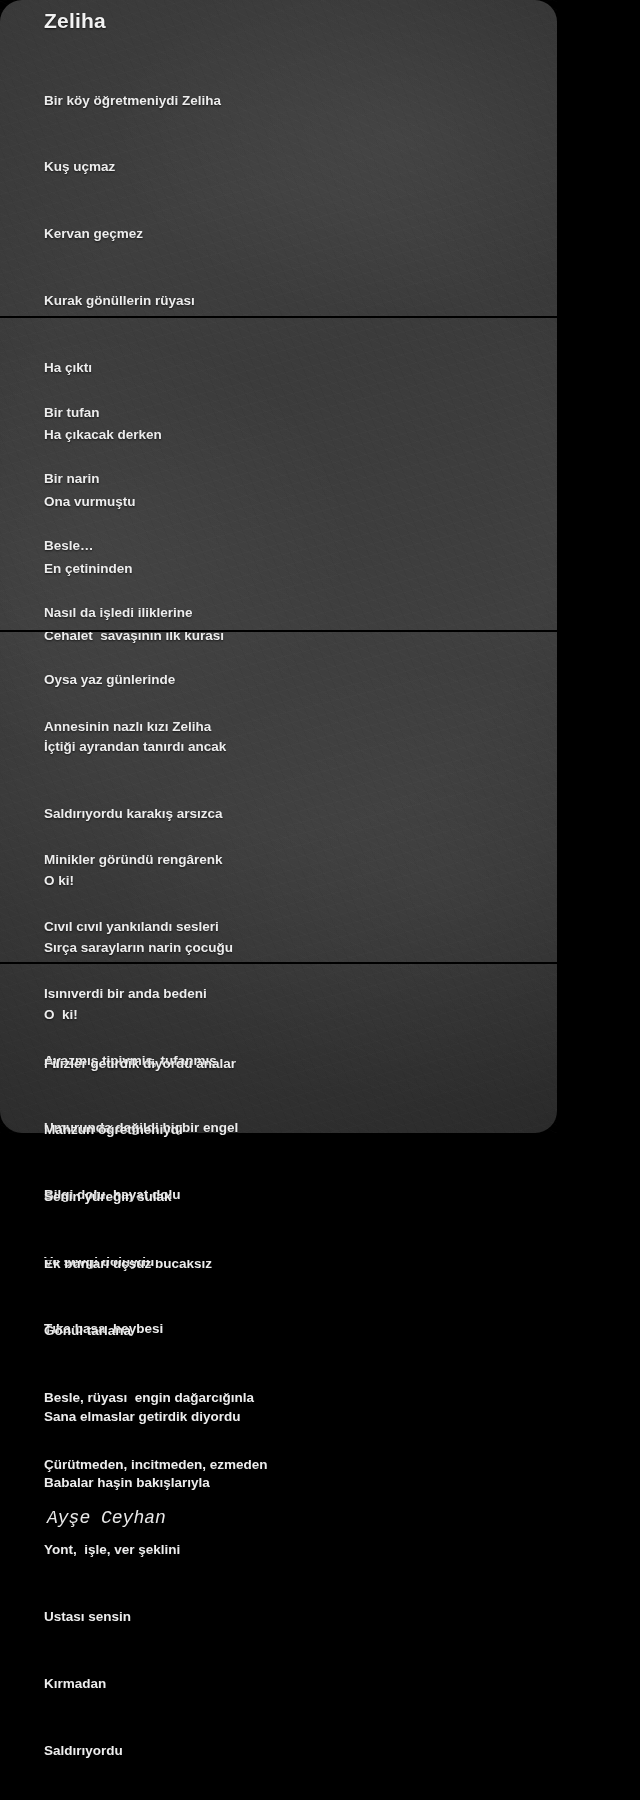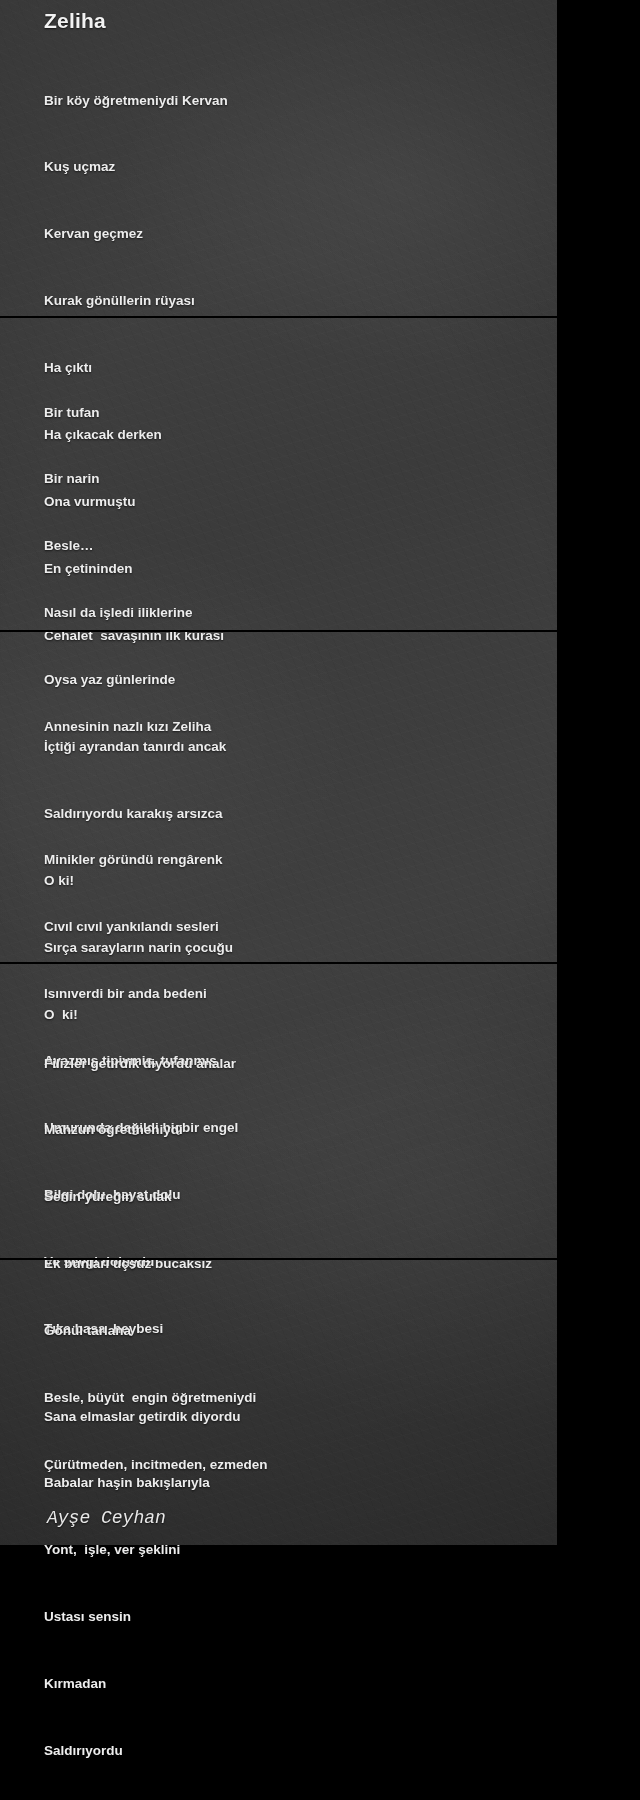--- a/index.html
+++ b/index.html
@@ -15,27 +15,28 @@
     width: 640px;
     height: 1800px;
     background: #000;
     overflow: hidden;
   }
   .poem-board {
     position: absolute;
     left: 0;
     top: 0;
     width: 557px;
-    height: 1545px;
+    height: 1133px;
     background:
       radial-gradient(ellipse 420px 260px at 72% 12%, rgba(255,255,255,0.045), rgba(255,255,255,0) 70%),
       radial-gradient(ellipse 360px 300px at 18% 48%, rgba(255,255,255,0.035), rgba(255,255,255,0) 72%),
       radial-gradient(ellipse 480px 320px at 80% 78%, rgba(255,255,255,0.04), rgba(255,255,255,0) 70%),
       linear-gradient(160deg, #444444 0%, #3b3b3b 35%, #3f3f3f 60%, #363636 100%);
     box-sizing: border-box;
+    border-radius: 22px;
   }
   
   .texture {
     position: absolute;
     inset: 0;
     pointer-events: none;
     opacity: 0.5;
     background-image:
       repeating-linear-gradient(27deg, rgba(255,255,255,0.022) 0px, rgba(255,255,255,0.022) 1px, rgba(0,0,0,0) 1px, rgba(0,0,0,0) 7px),
       repeating-linear-gradient(-14deg, rgba(255,255,255,0.018) 0px, rgba(255,255,255,0.018) 1px, rgba(0,0,0,0) 1px, rgba(0,0,0,0) 11px),
@@ -104,21 +105,21 @@
 
 <div class="page">
   <div class="poem-board">
     <div class="texture"></div>
     <div class="vignette"></div>
 
     <div class="content">
       <div class="poem-title">Zeliha</div>
 
       <div class="stanza s1">
-        <span class="line">Bir köy öğretmeniydi Kervan</span>
+        <span class="line">Bir köy öğretmeniydi Zeliha</span>
         <span class="line">Kuş uçmaz</span>
         <span class="line">Kervan geçmez</span>
         <span class="line">Kurak gönüllerin rüyası</span>
         <span class="line">Ha çıktı</span>
         <span class="line">Ha çıkacak derken</span>
         <span class="line">Ona vurmuştu</span>
         <span class="line">En çetininden</span>
         <span class="line">Cehalet  savaşının ilk kurası</span>
       </div>
 
@@ -147,21 +148,21 @@
         <span class="line">Ve sevgi doluydu</span>
         <span class="line">Tıka basa  heybesi</span>
       </div>
 
       <div class="stanza s4">
         <span class="line">Filizler getirdik diyordu analar</span>
         <span class="line">Mahzun öğretmeniydi</span>
         <span class="line">Senin yüreğin sulak</span>
         <span class="line">Ek bunları uçsuz bucaksız</span>
         <span class="line">Gönül tarlana</span>
-        <span class="line">Besle, büyüt  engin öğretmeniydi</span>
+        <span class="line">Besle, rüyası  engin dağarcığınla</span>
         <span class="line">Çürütmeden, incitmeden, ezmeden</span>
       </div>
 
       <div class="stanza s5">
         <span class="line">Sana elmaslar getirdik diyordu</span>
         <span class="line">Babalar haşin bakışlarıyla</span>
         <span class="line">Yont,  işle, ver şeklini</span>
         <span class="line">Ustası sensin</span>
         <span class="line">Kırmadan</span>
         <span class="line">Saldırıyordu</span>

